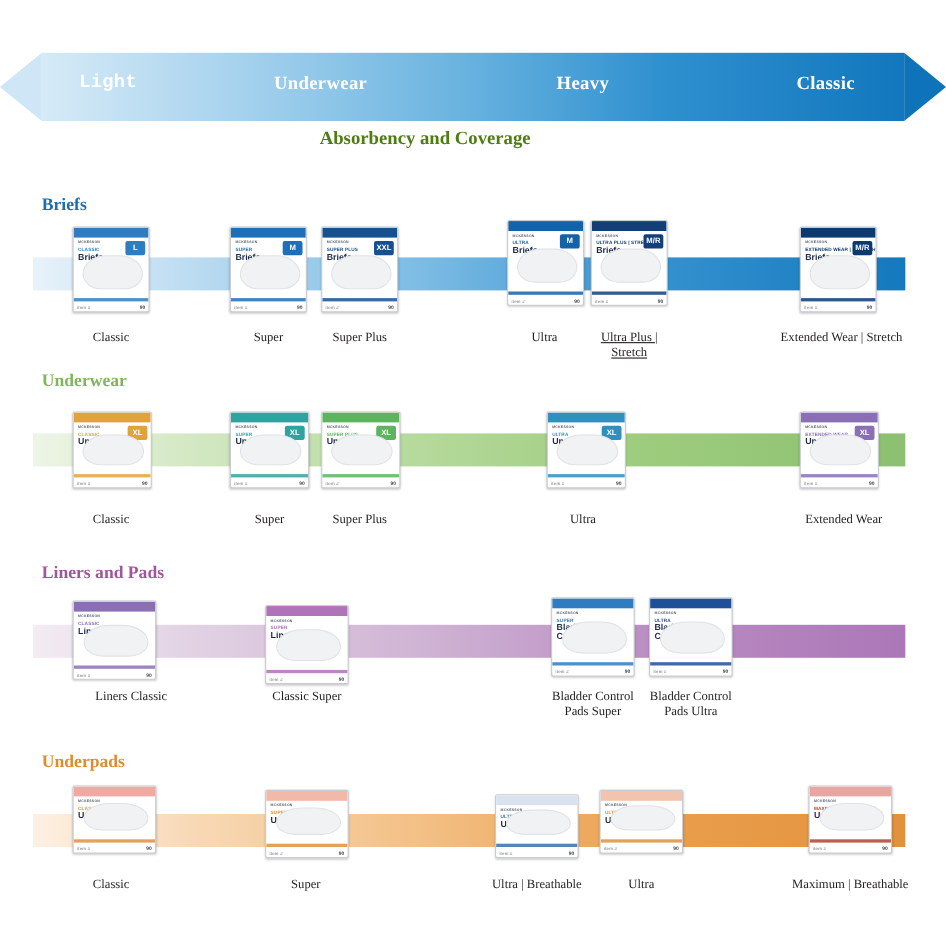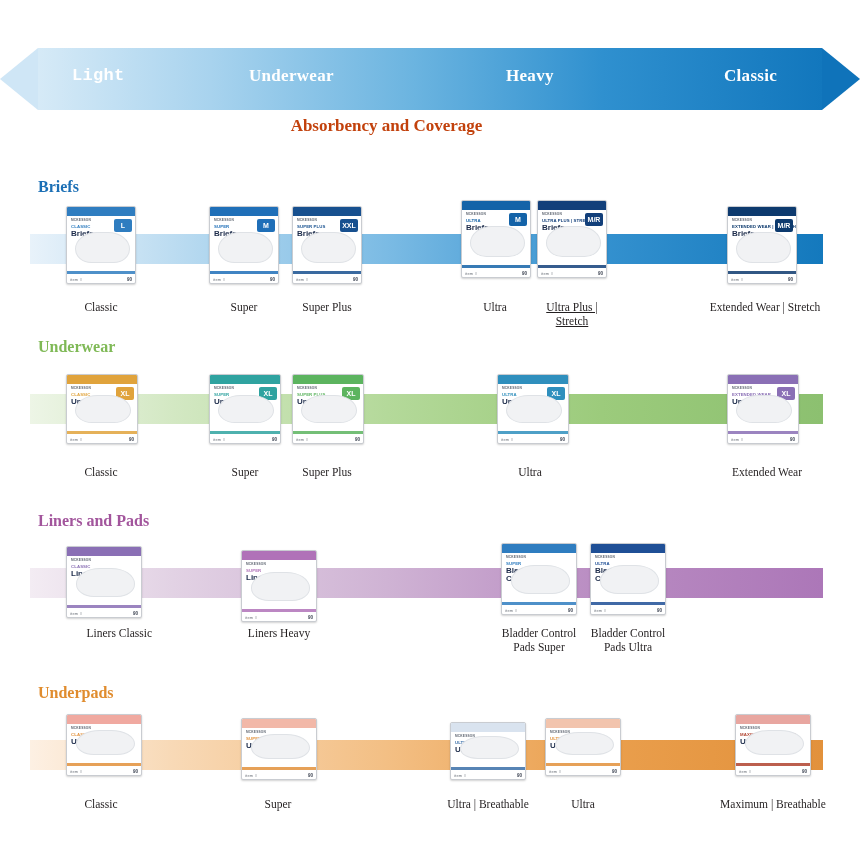--- a/index.html
+++ b/index.html
@@ -60,21 +60,21 @@
   }
   .arrow-caption {
     position: absolute;
     left: 0;
     top: 116px;
     width: 773px;
     text-align: center;
     font-family: "Liberation Serif", serif;
     font-size: 17px;
     font-weight: bold;
-    color: #c2410c;
+    color: #4d7c0f;
   }
 
   
   .section {
     position: absolute;
     left: 0;
     width: 860px;
   }
   .section-title {
     position: absolute;
@@ -377,21 +377,21 @@
 <div class="pack" style="left: 241px; top: 550px; width: 76px; height: 72px;">
     <div class="top-strip" style="background: rgb(176, 114, 184);"></div>
     <div class="brand">MCKESSON</div>
     <div class="sub" style="color: rgb(176, 114, 184);">SUPER</div>
     <div class="name" style="white-space: pre-line;">Liners</div>
     <div class="art"></div>
     <div class="bottom-strip" style="background: rgb(176, 114, 184); opacity: 0.85;"></div>
     <div class="footer">item #</div>
     <div class="count">90</div>
   </div>
-<div class="plabel" style="left: 229px; top: 626px; width: 100px; white-space: pre-line;">Liners Heavy</div>
+<div class="plabel" style="left: 229px; top: 626px; width: 100px; white-space: pre-line;">Classic Super</div>
 <div class="pack" style="left: 501px; top: 543px; width: 76px; height: 72px;">
     <div class="top-strip" style="background: rgb(47, 125, 192);"></div>
     <div class="brand">MCKESSON</div>
     <div class="sub" style="color: rgb(47, 125, 192);">SUPER</div>
     <div class="name" style="white-space: pre-line;">Bladder
 Control Pads</div>
     <div class="art"></div>
     <div class="bottom-strip" style="background: rgb(47, 125, 192); opacity: 0.85;"></div>
     <div class="footer">item #</div>
     <div class="count">90</div>

